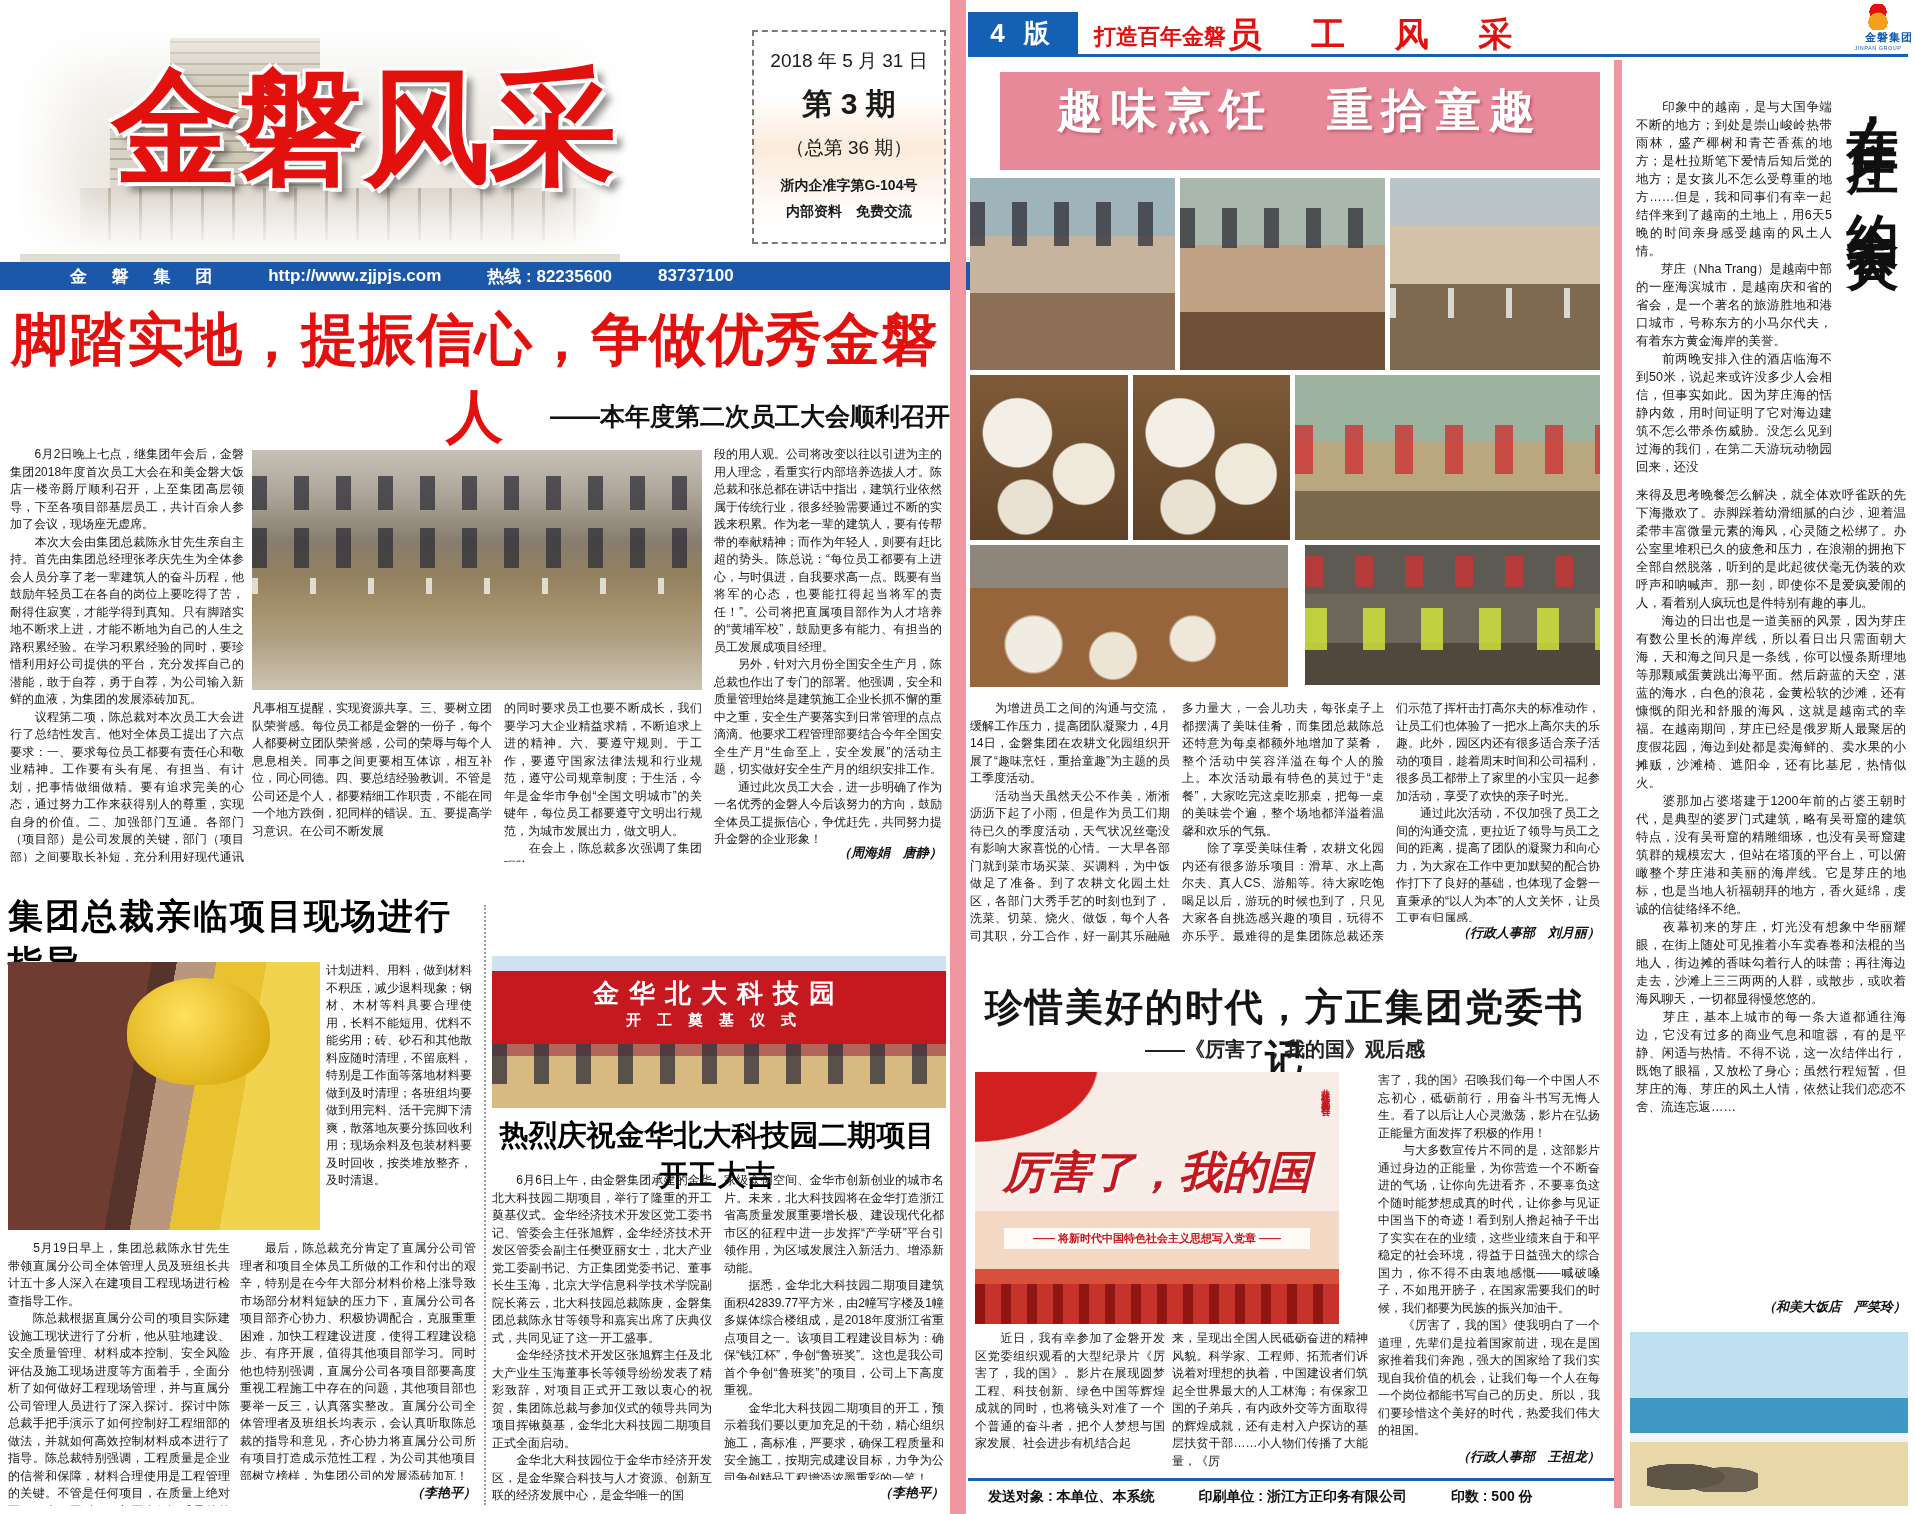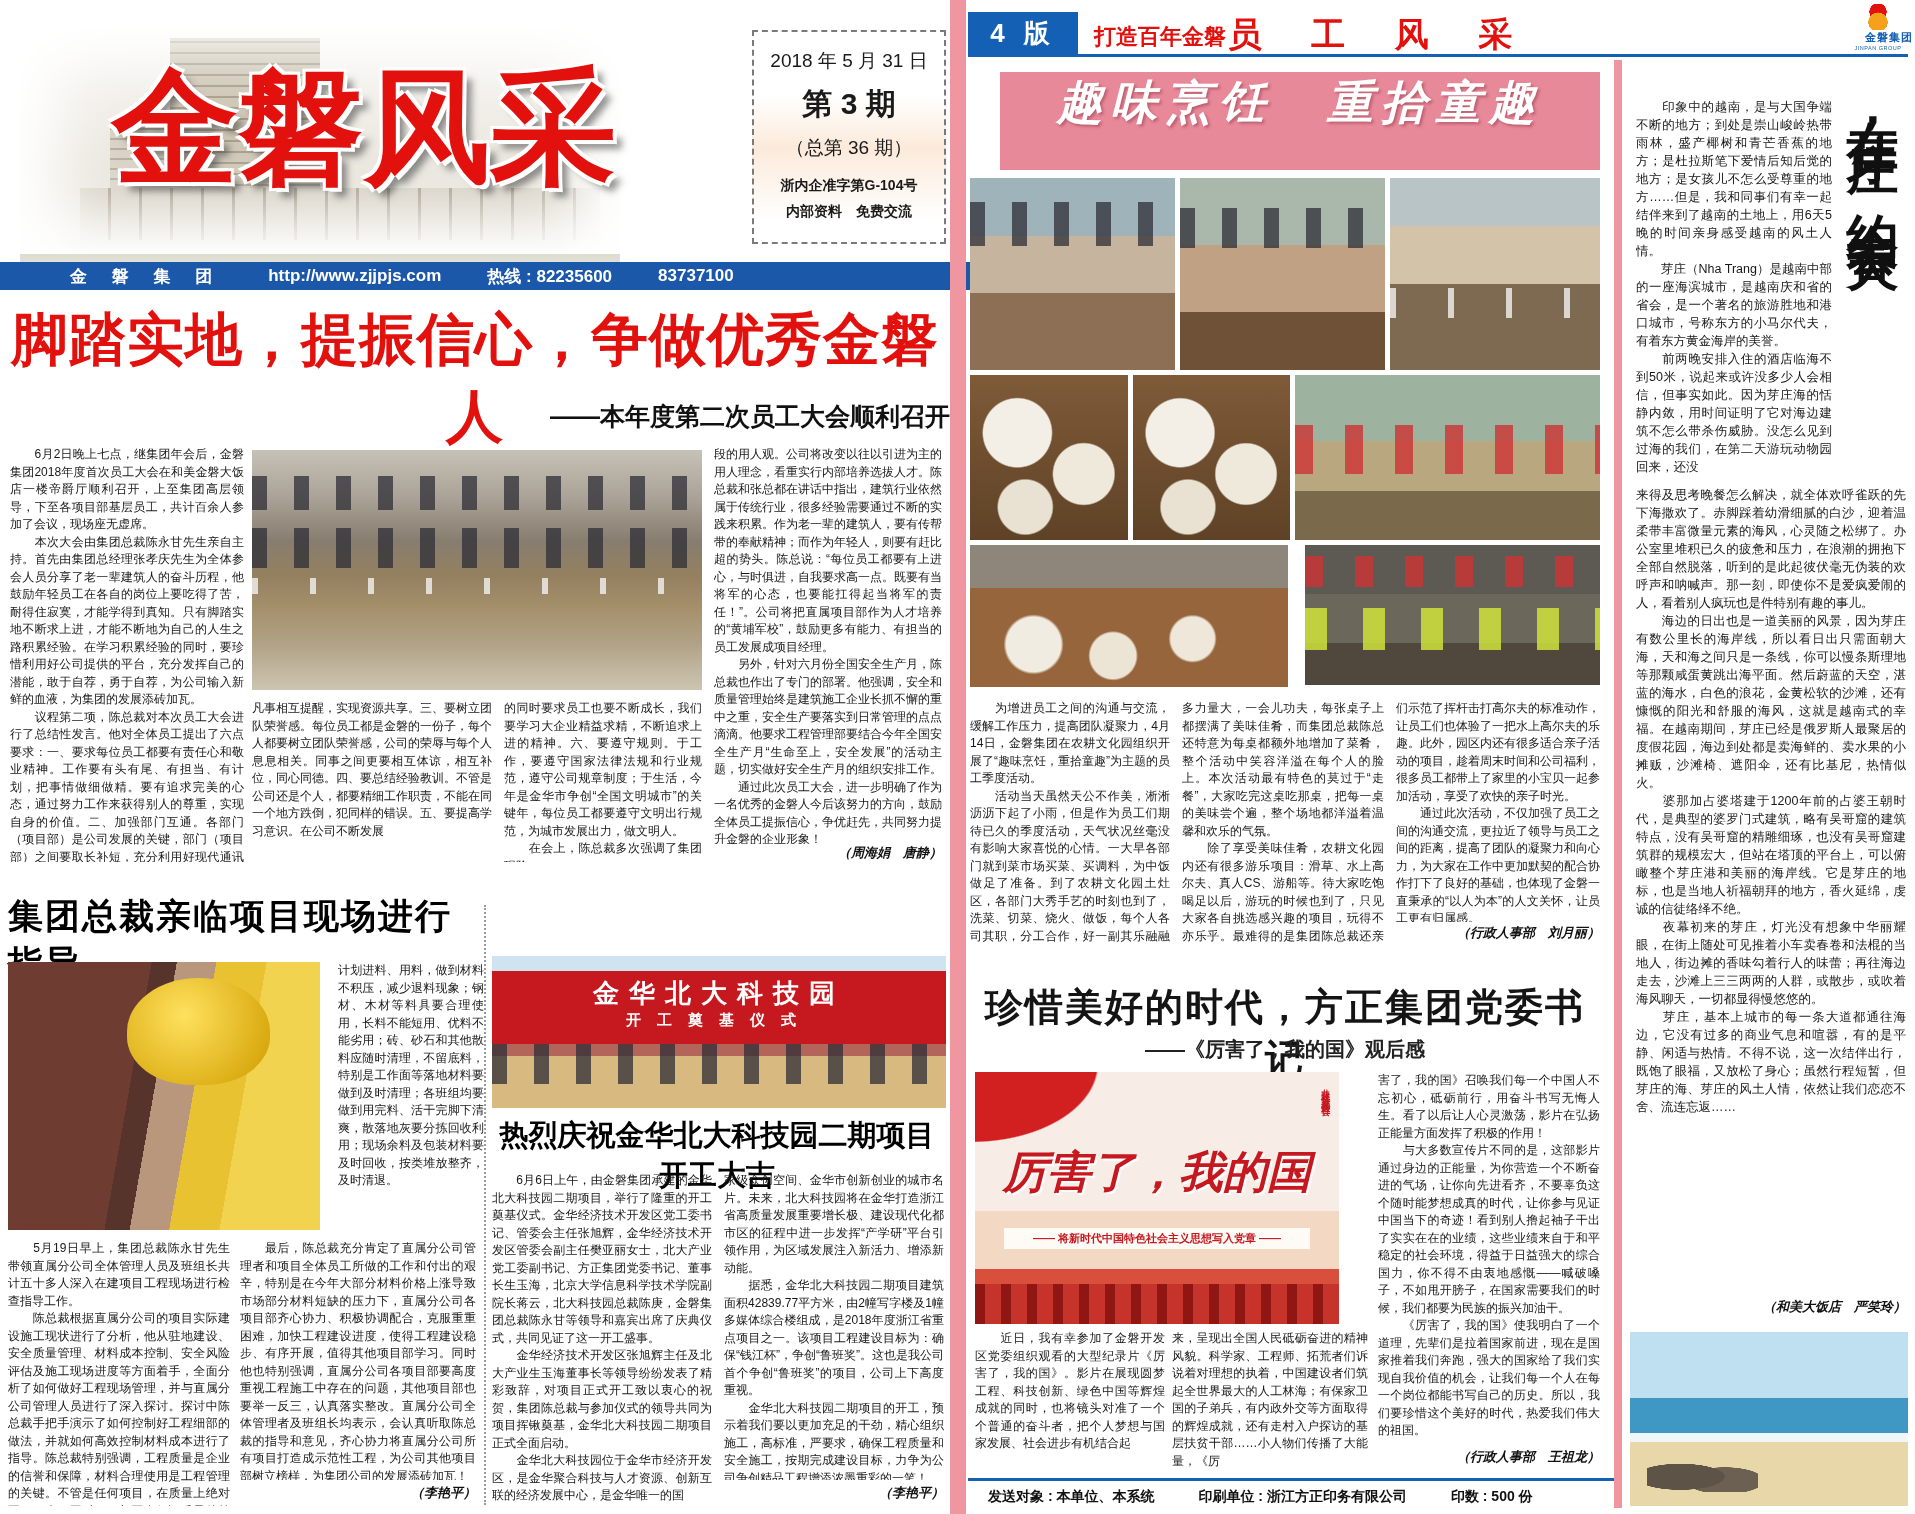--- a/index.html
+++ b/index.html
@@ -76,22 +76,22 @@
         align-items:center;justify-content:center;letter-spacing:6px;}
   .slogan{color:#e2110e;font-weight:900;font-size:22px;}
   .section{color:#e2110e;font-weight:900;font-size:34px;letter-spacing:20px;text-align:center;}
   .hdr-rule{background:#1460b4;}
   .logo-flame{width:22px;height:26px;margin:0 auto;background:
       radial-gradient(circle at 50% 70%,#f5a11c 0 45%,transparent 46%),
       radial-gradient(circle at 50% 30%,#e2110e 0 40%,transparent 41%);}
   .logo-txt{color:#1460b4;font-weight:bold;font-size:11px;text-align:right;letter-spacing:1px;}
   .logo-sub{color:#1460b4;font-size:5.5px;text-align:center;letter-spacing:.5px;}
   .bannerA{background:#e8899a;text-align:center;color:#fff;}
-  .bannerA .t{font-family:"DejaVu Serif",serif;font-style:italic;font-weight:900;
-              font-size:46px;letter-spacing:8px;text-shadow:2px 2px 3px rgba(120,30,40,.4);}
+  .bannerA .t{font-family:"DejaVu Serif",serif;font-weight:900;
+              font-size:46px;letter-spacing:8px;padding-top:8px;text-shadow:2px 2px 3px rgba(120,30,40,.4);}
   .bannerA .s{font-size:17px;font-weight:bold;margin-top:6px;letter-spacing:2px;}
   .hround{font-weight:900;font-size:38px;text-align:center;color:#141414;letter-spacing:2px;}
   .hround-sub{font-weight:bold;font-size:20px;text-align:center;color:#222;}
   .poster{background:linear-gradient(180deg,#f7ece6 0 55%,#f3d9c4 55% 78%,#d8503c 78% 100%);}
   .poster .flag{position:absolute;left:-20px;top:-18px;width:45%;height:40%;
                 background:radial-gradient(ellipse at 10% 10%,#d21f20 0 60%,transparent 61%);}
   .poster .big{position:absolute;left:6%;top:28%;width:88%;text-align:center;color:#c5181f;
                font-family:"DejaVu Serif",serif;font-style:italic;font-weight:900;font-size:44px;
                text-shadow:2px 2px 0 #fff;}
   .poster .band{position:absolute;left:8%;top:62%;width:84%;background:rgba(255,255,255,.85);
@@ -151,21 +151,21 @@
 　　在会上，陈总裁多次强调了集团现阶</div>
   <div class="abs coltext" style="left:714px;top:446px;width:228px;height:398px;">段的用人观。公司将改变以往以引进为主的用人理念，看重实行内部培养选拔人才。陈总裁和张总都在讲话中指出，建筑行业依然属于传统行业，很多经验需要通过不断的实践来积累。作为老一辈的建筑人，要有传帮带的奉献精神；而作为年轻人，则要有赶比超的势头。陈总说：“每位员工都要有上进心，与时俱进，自我要求高一点。既要有当将军的心态，也要能扛得起当将军的责任！”。公司将把直属项目部作为人才培养的“黄埔军校”，鼓励更多有能力、有担当的员工发展成项目经理。
 　　另外，针对六月份全国安全生产月，陈总裁也作出了专门的部署。他强调，安全和质量管理始终是建筑施工企业长抓不懈的重中之重，安全生产要落实到日常管理的点点滴滴。他要求工程管理部要结合今年全国安全生产月“生命至上，安全发展”的活动主题，切实做好安全生产月的组织安排工作。
 　　通过此次员工大会，进一步明确了作为一名优秀的金磐人今后该努力的方向，鼓励全体员工提振信心，争优赶先，共同努力提升金磐的企业形象！</div>
   <div class="abs byline" style="left:714px;top:844px;width:228px;">（周海娟　唐静）</div>
 
   <div class="abs hserif" style="left:8px;top:893px;width:470px;font-size:35px;letter-spacing:2px;">集团总裁亲临项目现场进行指导</div>
   <div class="ph ph-worker" style="left:8px;top:962px;width:312px;height:268px;">
     <div class="helmet"></div>
   </div>
-  <div class="abs coltext" style="left:338px;top:962px;width:146px;height:270px;">计划进料、用料，做到材料不积压，减少退料现象；钢材、木材等料具要合理使用，长料不能短用、优料不能劣用；砖、砂石和其他散料应随时清理，不留底料，特别是工作面等落地材料要做到及时清理；各班组均要做到用完料、活干完脚下清爽，散落地灰要分拣回收利用；现场余料及包装材料要及时回收，按类堆放整齐，及时清退。</div>
+  <div class="abs coltext" style="left:326px;top:962px;width:146px;height:270px;">计划进料、用料，做到材料不积压，减少退料现象；钢材、木材等料具要合理使用，长料不能短用、优料不能劣用；砖、砂石和其他散料应随时清理，不留底料，特别是工作面等落地材料要做到及时清理；各班组均要做到用完料、活干完脚下清爽，散落地灰要分拣回收利用；现场余料及包装材料要及时回收，按类堆放整齐，及时清退。</div>
   <div class="abs coltext" style="left:8px;top:1240px;width:222px;height:266px;">　　5月19日早上，集团总裁陈永甘先生带领直属分公司全体管理人员及班组长共计五十多人深入在建项目工程现场进行检查指导工作。
 　　陈总裁根据直属分公司的项目实际建设施工现状进行了分析，他从驻地建设、安全质量管理、材料成本控制、安全风险评估及施工现场进度等方面着手，全面分析了如何做好工程现场管理，并与直属分公司管理人员进行了深入探讨。探讨中陈总裁手把手演示了如何控制好工程细部的做法，并就如何高效控制材料成本进行了指导。陈总裁特别强调，工程质量是企业的信誉和保障，材料合理使用是工程管理的关键。不管是任何项目，在质量上绝对不可马虎，同时项目部要在保证质量的前提下，合理使用施工材料，按</div>
   <div class="abs coltext" style="left:240px;top:1240px;width:236px;height:240px;">　　最后，陈总裁充分肯定了直属分公司管理者和项目全体员工所做的工作和付出的艰辛，特别是在今年大部分材料价格上涨导致市场部分材料短缺的压力下，直属分公司各项目部齐心协力、积极协调配合，克服重重困难，加快工程建设进度，使得工程建设稳步、有序开展，值得其他项目部学习。同时他也特别强调，直属分公司各项目部要高度重视工程施工中存在的问题，其他项目部也要举一反三，认真落实整改。直属分公司全体管理者及班组长均表示，会认真听取陈总裁的指导和意见，齐心协力将直属分公司所有项目打造成示范性工程，为公司其他项目部树立榜样，为集团公司的发展添砖加瓦！</div>
   <div class="abs byline" style="left:240px;top:1484px;width:236px;">（李艳平）</div>
 
   <div class="abs dotted-l" style="left:484px;top:905px;width:0;height:600px;"></div>
   <div class="ph ph-ceremony" style="left:492px;top:956px;width:454px;height:152px;">
     <div class="cer-t1">金华北大科技园</div>
     <div class="cer-t2">开工奠基仪式</div>
     <div class="rowdark" style="top:58%;height:26%;"></div>

